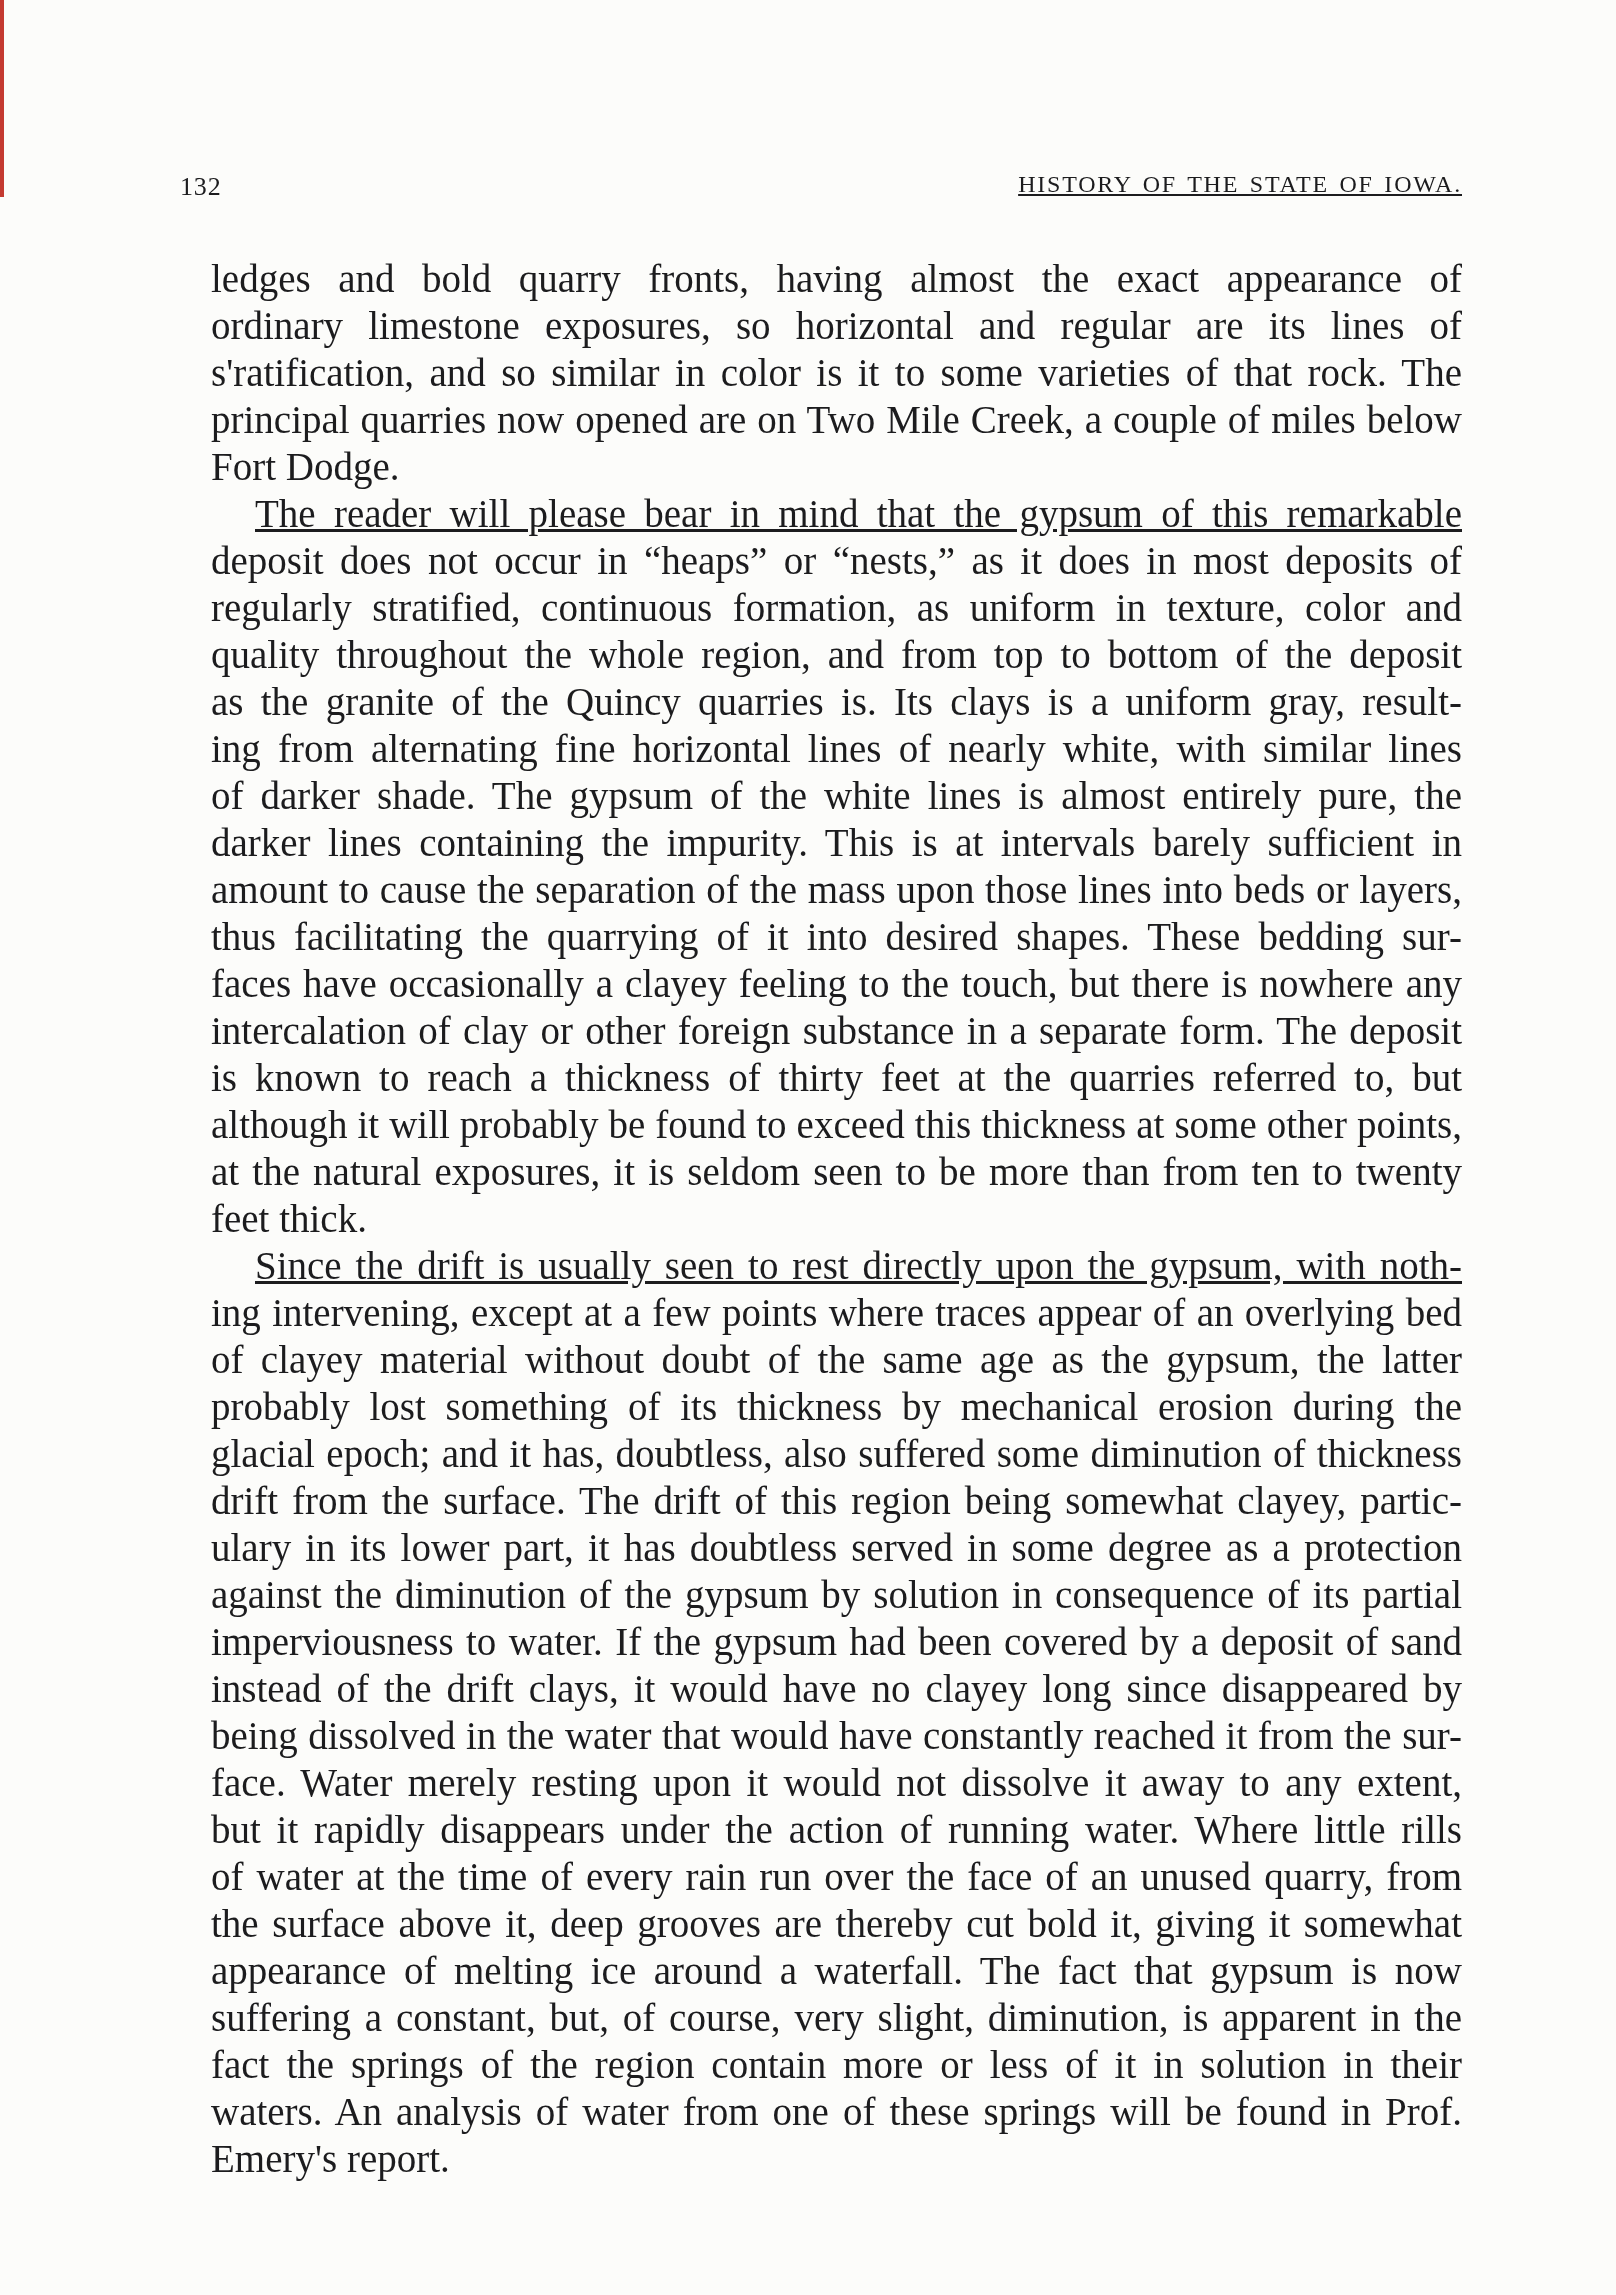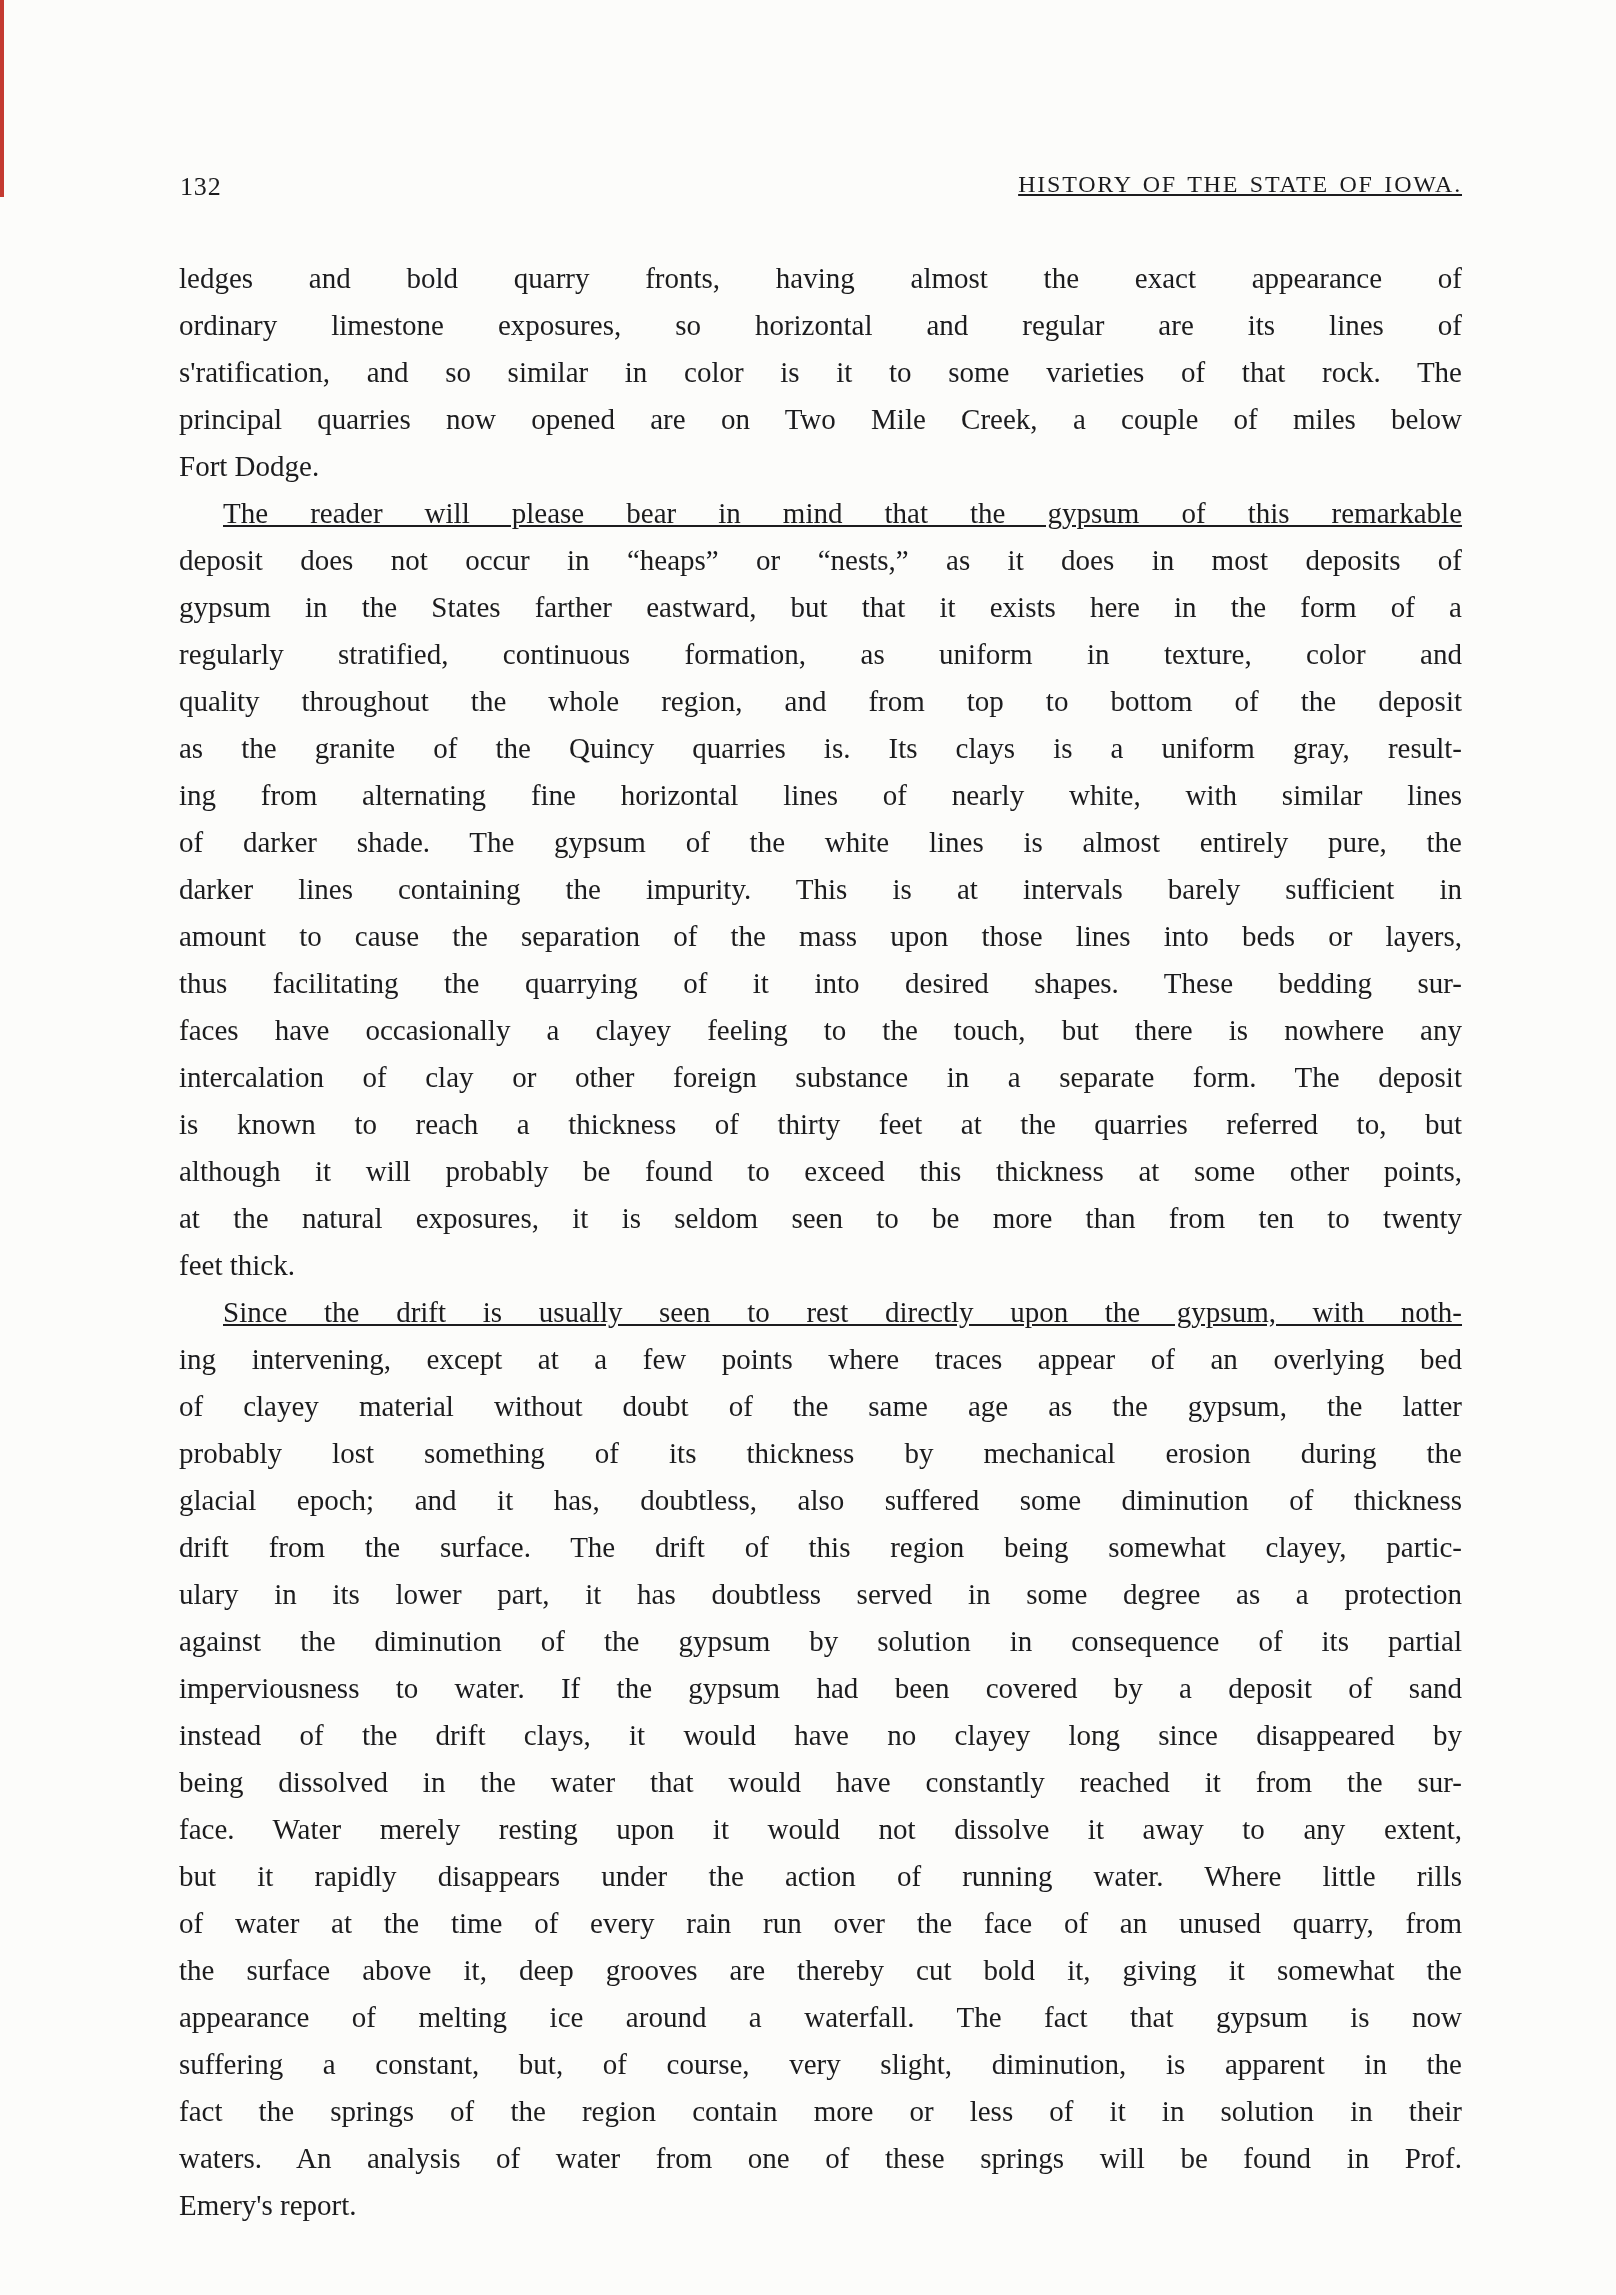--- a/index.html
+++ b/index.html
@@ -47,22 +47,23 @@
   }
   .running-title {
     display: block;
     text-align: right;
     font-size: 24px;
     letter-spacing: 1.8px;
     word-spacing: 2.8px;
   }
   .body-text {
     margin-top: 51px;
-    font-size: 29px;
+    font-size: 39px;
     line-height: 47px;
+    margin-left: 32px;
   }
   .para {
     margin: 0;
     padding: 0;
   }
   .line {
     height: 47px;
     overflow: hidden;
     text-align: justify;
     text-align-last: justify;
@@ -94,21 +95,20 @@
         <div class="line">ledges and bold quarry fronts, having almost the exact appearance of</div>
         <div class="line">ordinary limestone exposures, so horizontal and regular are its lines of</div>
         <div class="line">s'ratification, and so similar in color is it to some varieties of that rock. The</div>
         <div class="line">principal quarries now opened are on Two Mile Creek, a couple of miles below</div>
         <div class="line last">Fort Dodge.</div>
       </section>
 
       <section class="para">
         <div class="line indent">The reader will please bear in mind that the gypsum of this remarkable</div>
         <div class="line">deposit does not occur in “heaps” or “nests,” as it does in most deposits of</div>
-        <div class="line">gypsum in the States farther eastward, but that it exists here in the form of a</div>
         <div class="line">regularly stratified, continuous formation, as uniform in texture, color and</div>
         <div class="line">quality throughout the whole region, and from top to bottom of the deposit</div>
         <div class="line">as the granite of the Quincy quarries is. Its clays is a uniform gray, result-</div>
         <div class="line">ing from alternating fine horizontal lines of nearly white, with similar lines</div>
         <div class="line">of darker shade. The gypsum of the white lines is almost entirely pure, the</div>
         <div class="line">darker lines containing the impurity. This is at intervals barely sufficient in</div>
         <div class="line">amount to cause the separation of the mass upon those lines into beds or layers,</div>
         <div class="line">thus facilitating the quarrying of it into desired shapes. These bedding sur-</div>
         <div class="line">faces have occasionally a clayey feeling to the touch, but there is nowhere any</div>
         <div class="line">intercalation of clay or other foreign substance in a separate form. The deposit</div>

